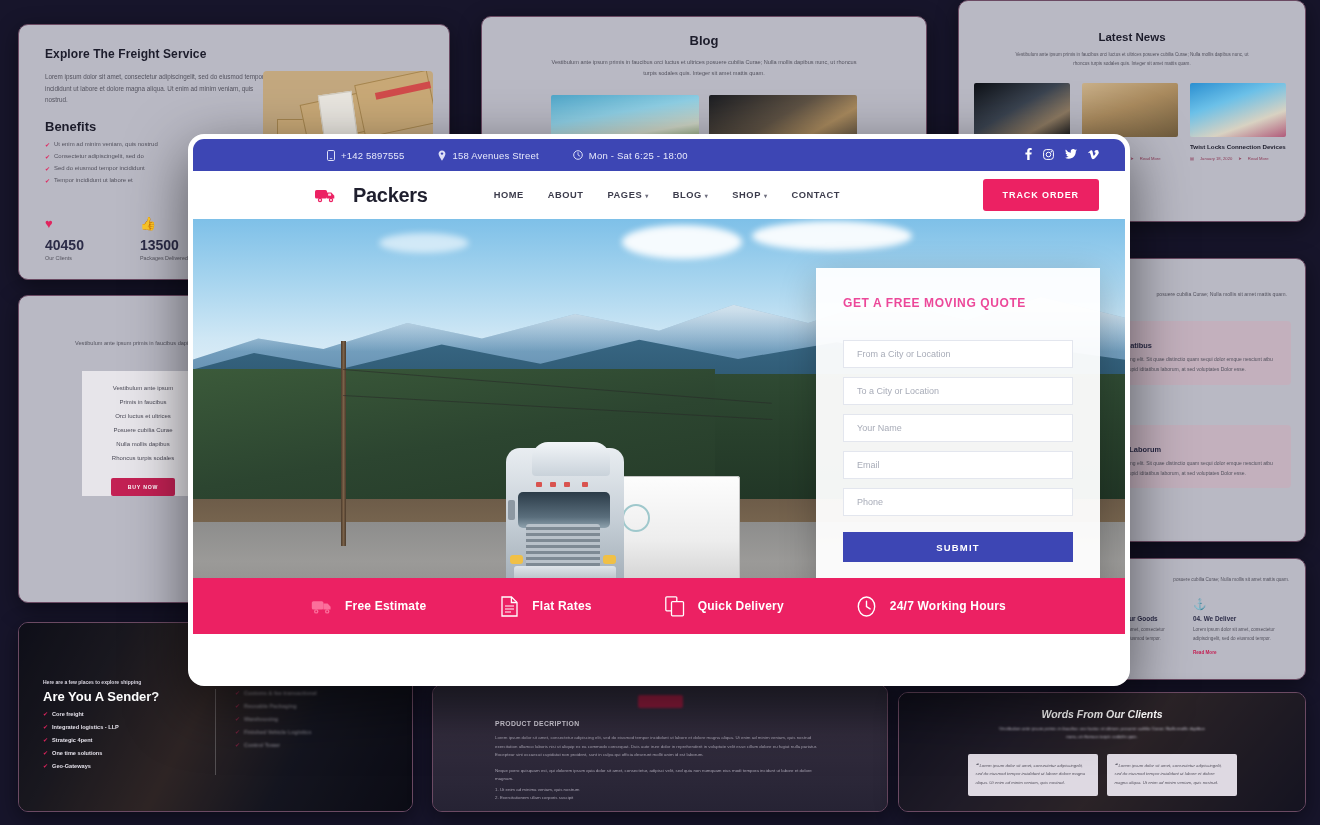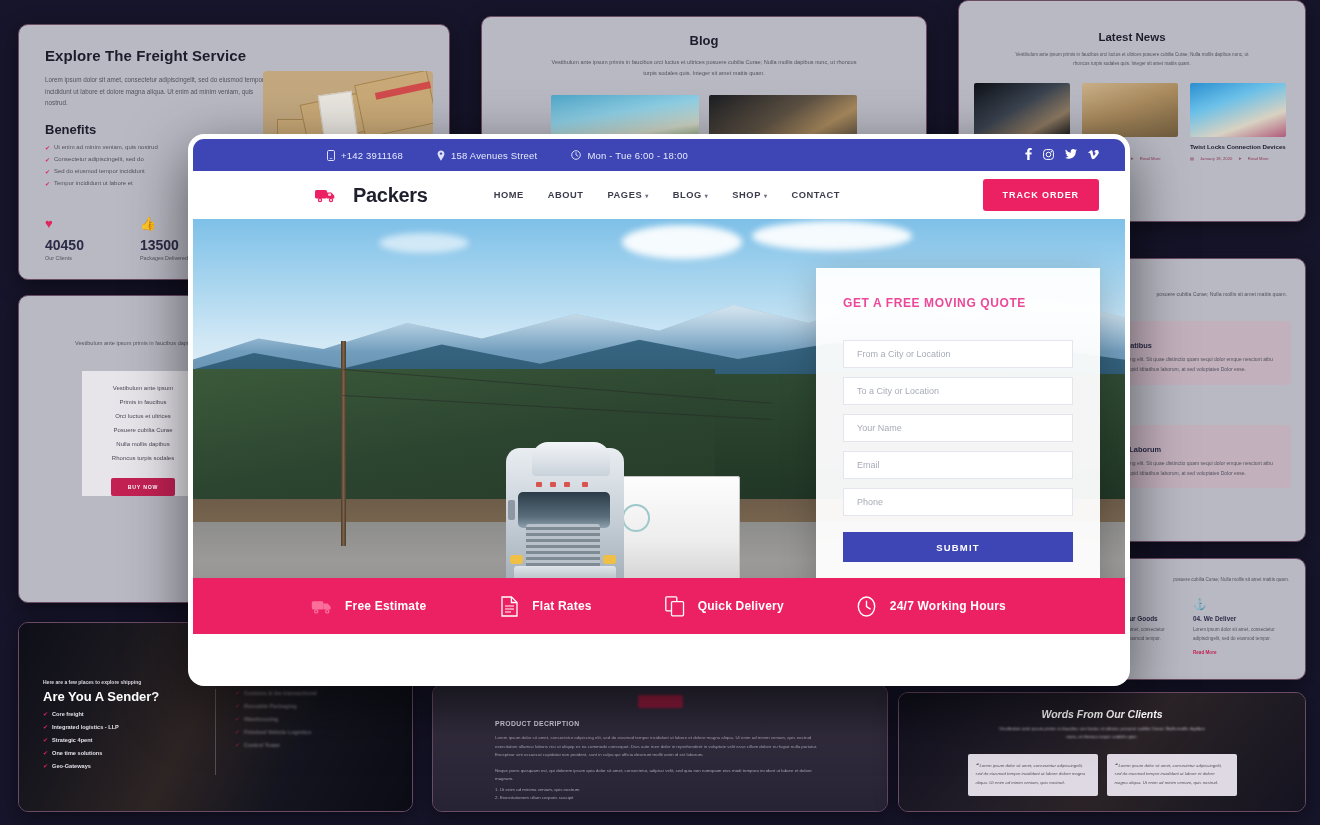--- a/index.html
+++ b/index.html
@@ -24,21 +24,21 @@
     overflow: hidden;
     box-shadow: 0 6px 22px rgba(0,0,0,.45);
   }
   .bgcard.dark { background: #1d1b2e; }
   .bgcard .inner { position: absolute; inset: 0; }
 
   
   #card-freight { left: 18px; top: 24px; width: 432px; height: 256px; }
   #card-freight .pad { padding: 22px 26px; }
   .h-freight {
-    font-size: 15px; font-weight: bold; color: #1c1c2b; letter-spacing: .1px;
+    font-size: 12px; font-weight: bold; color: #1c1c2b; letter-spacing: .1px;
   }
   .p-freight {
     margin-top: 10px; font-size: 6.3px; line-height: 1.85; color: #53525e;
     filter: blur(.45px); max-width: 220px;
   }
   .h-benefits { margin-top: 13px; font-size: 13px; font-weight: bold; color: #1c1c2b; }
   .benefit-list { margin-top: 7px; }
   .benefit-row { display: flex; align-items: center; gap: 4px; margin-bottom: 5px; }
   .tick { color: #e0245e; font-size: 6px; }
   .benefit-row span.t { font-size: 6px; color: #53525e; filter: blur(.45px); }
@@ -587,39 +587,39 @@
 
     <div class="topbar">
       <div class="contacts">
         <div class="tb-item">
           <span class="tb-ico">
             <svg width="8" height="11" viewBox="0 0 8 11">
                 <rect x="0.5" y="0.5" width="7" height="10" rx="1.2" fill="none" stroke="#e7e9fb"></rect>
                 <rect x="2.6" y="8.3" width="2.8" height="0.8" rx="0.4" fill="#e7e9fb"></rect>
               </svg>
           </span>
-          <span>+142 3911168</span>
+          <span>+142 5897555</span>
         </div>
         <div class="tb-item">
           <span class="tb-ico">
             <svg width="8" height="11" viewBox="0 0 8 11">
                 <path d="M4 0.4C2 0.4 0.6 1.8 0.6 3.7c0 2.4 3.4 6.9 3.4 6.9s3.4-4.5 3.4-6.9C7.4 1.8 6 0.4 4 0.4z" fill="#e7e9fb"></path>
                 <circle cx="4" cy="3.6" r="1.2" fill="#3d46b4"></circle>
               </svg>
           </span>
           <span>158 Avenues Street</span>
         </div>
         <div class="tb-item">
           <span class="tb-ico">
             <svg width="10" height="10" viewBox="0 0 10 10">
                 <circle cx="5" cy="5" r="4.3" fill="none" stroke="#e7e9fb" stroke-width="1"></circle>
                 <path d="M5 2.6V5l1.8 1.1" stroke="#e7e9fb" stroke-width="0.9" fill="none" stroke-linecap="round"></path>
               </svg>
           </span>
-          <span>Mon - Tue 6:00 - 18:00</span>
+          <span>Mon - Sat 6:25 - 18:00</span>
         </div>
       </div>
       <div class="socials">
         <span>
           <svg width="7" height="12" viewBox="0 0 7 12">
               <path d="M4.6 12V6.5h1.8l.3-2.1H4.6V3.1c0-.6.2-1 1-1h1.1V.2C6.5.1 5.8 0 5 0 3.3 0 2.2 1 2.2 2.9v1.5H.4v2.1h1.8V12z" fill="#fff"></path>
             </svg>
         </span>
         <span>
           <svg width="11" height="11" viewBox="0 0 11 11">

